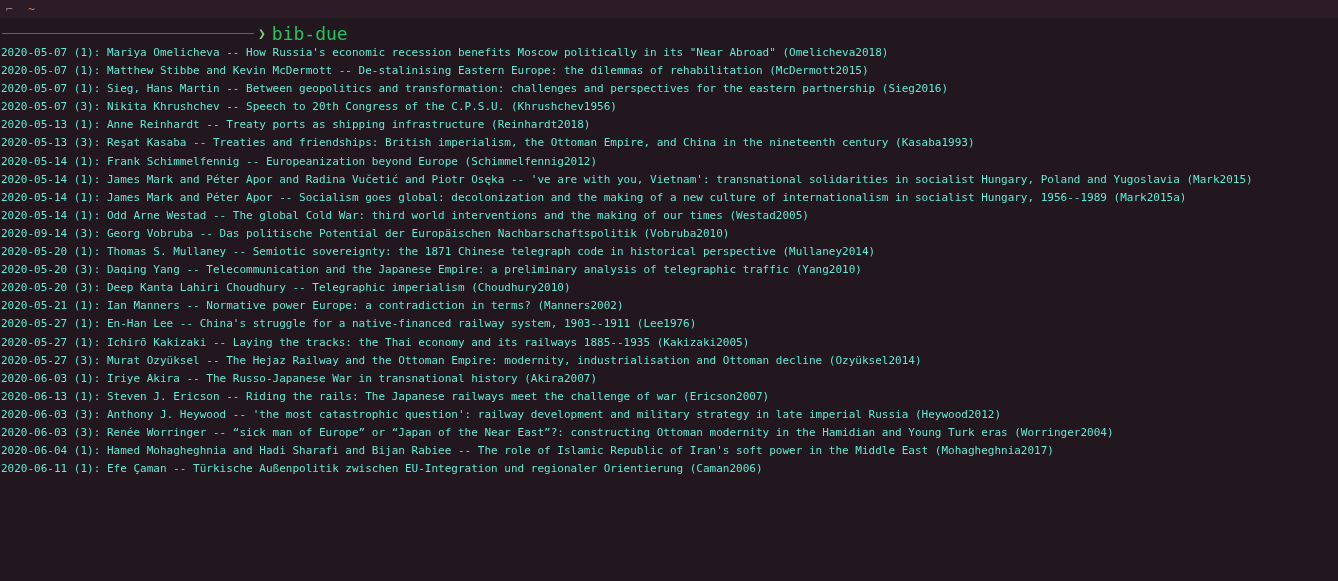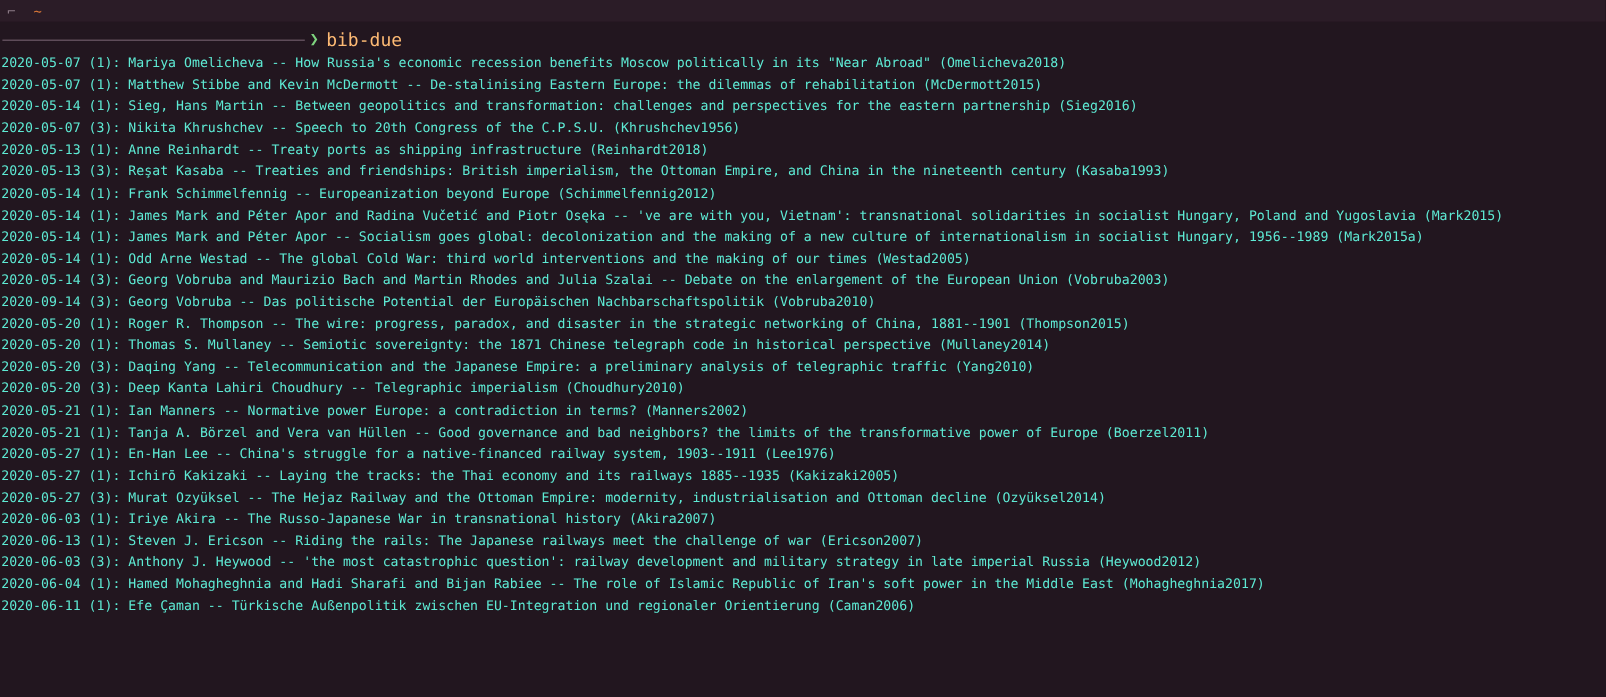--- a/index.html
+++ b/index.html
@@ -54,22 +54,22 @@
     margin-left: 2px;
     height: 0;
   }
   .chev {
     color: #7fd37f;
     margin: 0 6px 0 4px;
     font-size: 13px;
     line-height: 1;
   }
   .cmd {
-    color: #fdba74;
-    font-size: 15px;
+    color: #22c55e;
+    font-size: 18px;
   }
   .output {
     flex: 1 1 auto;
     overflow: hidden;
     padding: 1px 0 0 1px;
   }
   .line {
     font-size: 11px;
     line-height: 18.1px;
     color: #5eead4;
@@ -89,39 +89,37 @@
 
   <div class="prompt-line">
     <span class="rule"></span>
     <span class="chev">❯</span>
     <span class="cmd">bib-due</span>
   </div>
 
   <div class="output">
       <div class="line">2020-05-07 (1): Mariya Omelicheva -- How Russia's economic recession benefits Moscow politically in its "Near Abroad" (Omelicheva2018)</div>
       <div class="line">2020-05-07 (1): Matthew Stibbe and Kevin McDermott -- De-stalinising Eastern Europe: the dilemmas of rehabilitation (McDermott2015)</div>
-      <div class="line">2020-05-14 (1): Sieg, Hans Martin -- Between geopolitics and transformation: challenges and perspectives for the eastern partnership (Sieg2016)</div>
+      <div class="line">2020-05-07 (1): Sieg, Hans Martin -- Between geopolitics and transformation: challenges and perspectives for the eastern partnership (Sieg2016)</div>
       <div class="line">2020-05-07 (3): Nikita Khrushchev -- Speech to 20th Congress of the C.P.S.U. (Khrushchev1956)</div>
       <div class="line">2020-05-13 (1): Anne Reinhardt -- Treaty ports as shipping infrastructure (Reinhardt2018)</div>
       <div class="line">2020-05-13 (3): Reşat Kasaba -- Treaties and friendships: British imperialism, the Ottoman Empire, and China in the nineteenth century (Kasaba1993)</div>
       <div class="line">2020-05-14 (1): Frank Schimmelfennig -- Europeanization beyond Europe (Schimmelfennig2012)</div>
       <div class="line">2020-05-14 (1): James Mark and Péter Apor and Radina Vučetić and Piotr Osęka -- 've are with you, Vietnam': transnational solidarities in socialist Hungary, Poland and Yugoslavia (Mark2015)</div>
       <div class="line">2020-05-14 (1): James Mark and Péter Apor -- Socialism goes global: decolonization and the making of a new culture of internationalism in socialist Hungary, 1956--1989 (Mark2015a)</div>
       <div class="line">2020-05-14 (1): Odd Arne Westad -- The global Cold War: third world interventions and the making of our times (Westad2005)</div>
-      <div class="line">2020-05-14 (3): Georg Vobruba and Maurizio Bach and Martin Rhodes and Julia Szalai -- Debate on the enlargement of the European Union (Vobruba2003)</div>
       <div class="line">2020-09-14 (3): Georg Vobruba -- Das politische Potential der Europäischen Nachbarschaftspolitik (Vobruba2010)</div>
-      <div class="line">2020-05-20 (1): Roger R. Thompson -- The wire: progress, paradox, and disaster in the strategic networking of China, 1881--1901 (Thompson2015)</div>
       <div class="line">2020-05-20 (1): Thomas S. Mullaney -- Semiotic sovereignty: the 1871 Chinese telegraph code in historical perspective (Mullaney2014)</div>
       <div class="line">2020-05-20 (3): Daqing Yang -- Telecommunication and the Japanese Empire: a preliminary analysis of telegraphic traffic (Yang2010)</div>
       <div class="line">2020-05-20 (3): Deep Kanta Lahiri Choudhury -- Telegraphic imperialism (Choudhury2010)</div>
       <div class="line">2020-05-21 (1): Ian Manners -- Normative power Europe: a contradiction in terms? (Manners2002)</div>
-      <div class="line">2020-05-21 (1): Tanja A. Börzel and Vera van Hüllen -- Good governance and bad neighbors? the limits of the transformative power of Europe (Boerzel2011)</div>
       <div class="line">2020-05-27 (1): En-Han Lee -- China's struggle for a native-financed railway system, 1903--1911 (Lee1976)</div>
       <div class="line">2020-05-27 (1): Ichirō Kakizaki -- Laying the tracks: the Thai economy and its railways 1885--1935 (Kakizaki2005)</div>
       <div class="line">2020-05-27 (3): Murat Ozyüksel -- The Hejaz Railway and the Ottoman Empire: modernity, industrialisation and Ottoman decline (Ozyüksel2014)</div>
       <div class="line">2020-06-03 (1): Iriye Akira -- The Russo-Japanese War in transnational history (Akira2007)</div>
       <div class="line">2020-06-13 (1): Steven J. Ericson -- Riding the rails: The Japanese railways meet the challenge of war (Ericson2007)</div>
       <div class="line">2020-06-03 (3): Anthony J. Heywood -- 'the most catastrophic question': railway development and military strategy in late imperial Russia (Heywood2012)</div>
+      <div class="line">2020-06-03 (3): Renée Worringer -- “sick man of Europe” or “Japan of the Near East”?: constructing Ottoman modernity in the Hamidian and Young Turk eras (Worringer2004)</div>
       <div class="line">2020-06-04 (1): Hamed Mohagheghnia and Hadi Sharafi and Bijan Rabiee -- The role of Islamic Republic of Iran's soft power in the Middle East (Mohagheghnia2017)</div>
       <div class="line">2020-06-11 (1): Efe Çaman -- Türkische Außenpolitik zwischen EU-Integration und regionaler Orientierung (Caman2006)</div>
     </div>
 
 </div>
 
 </body></html>

